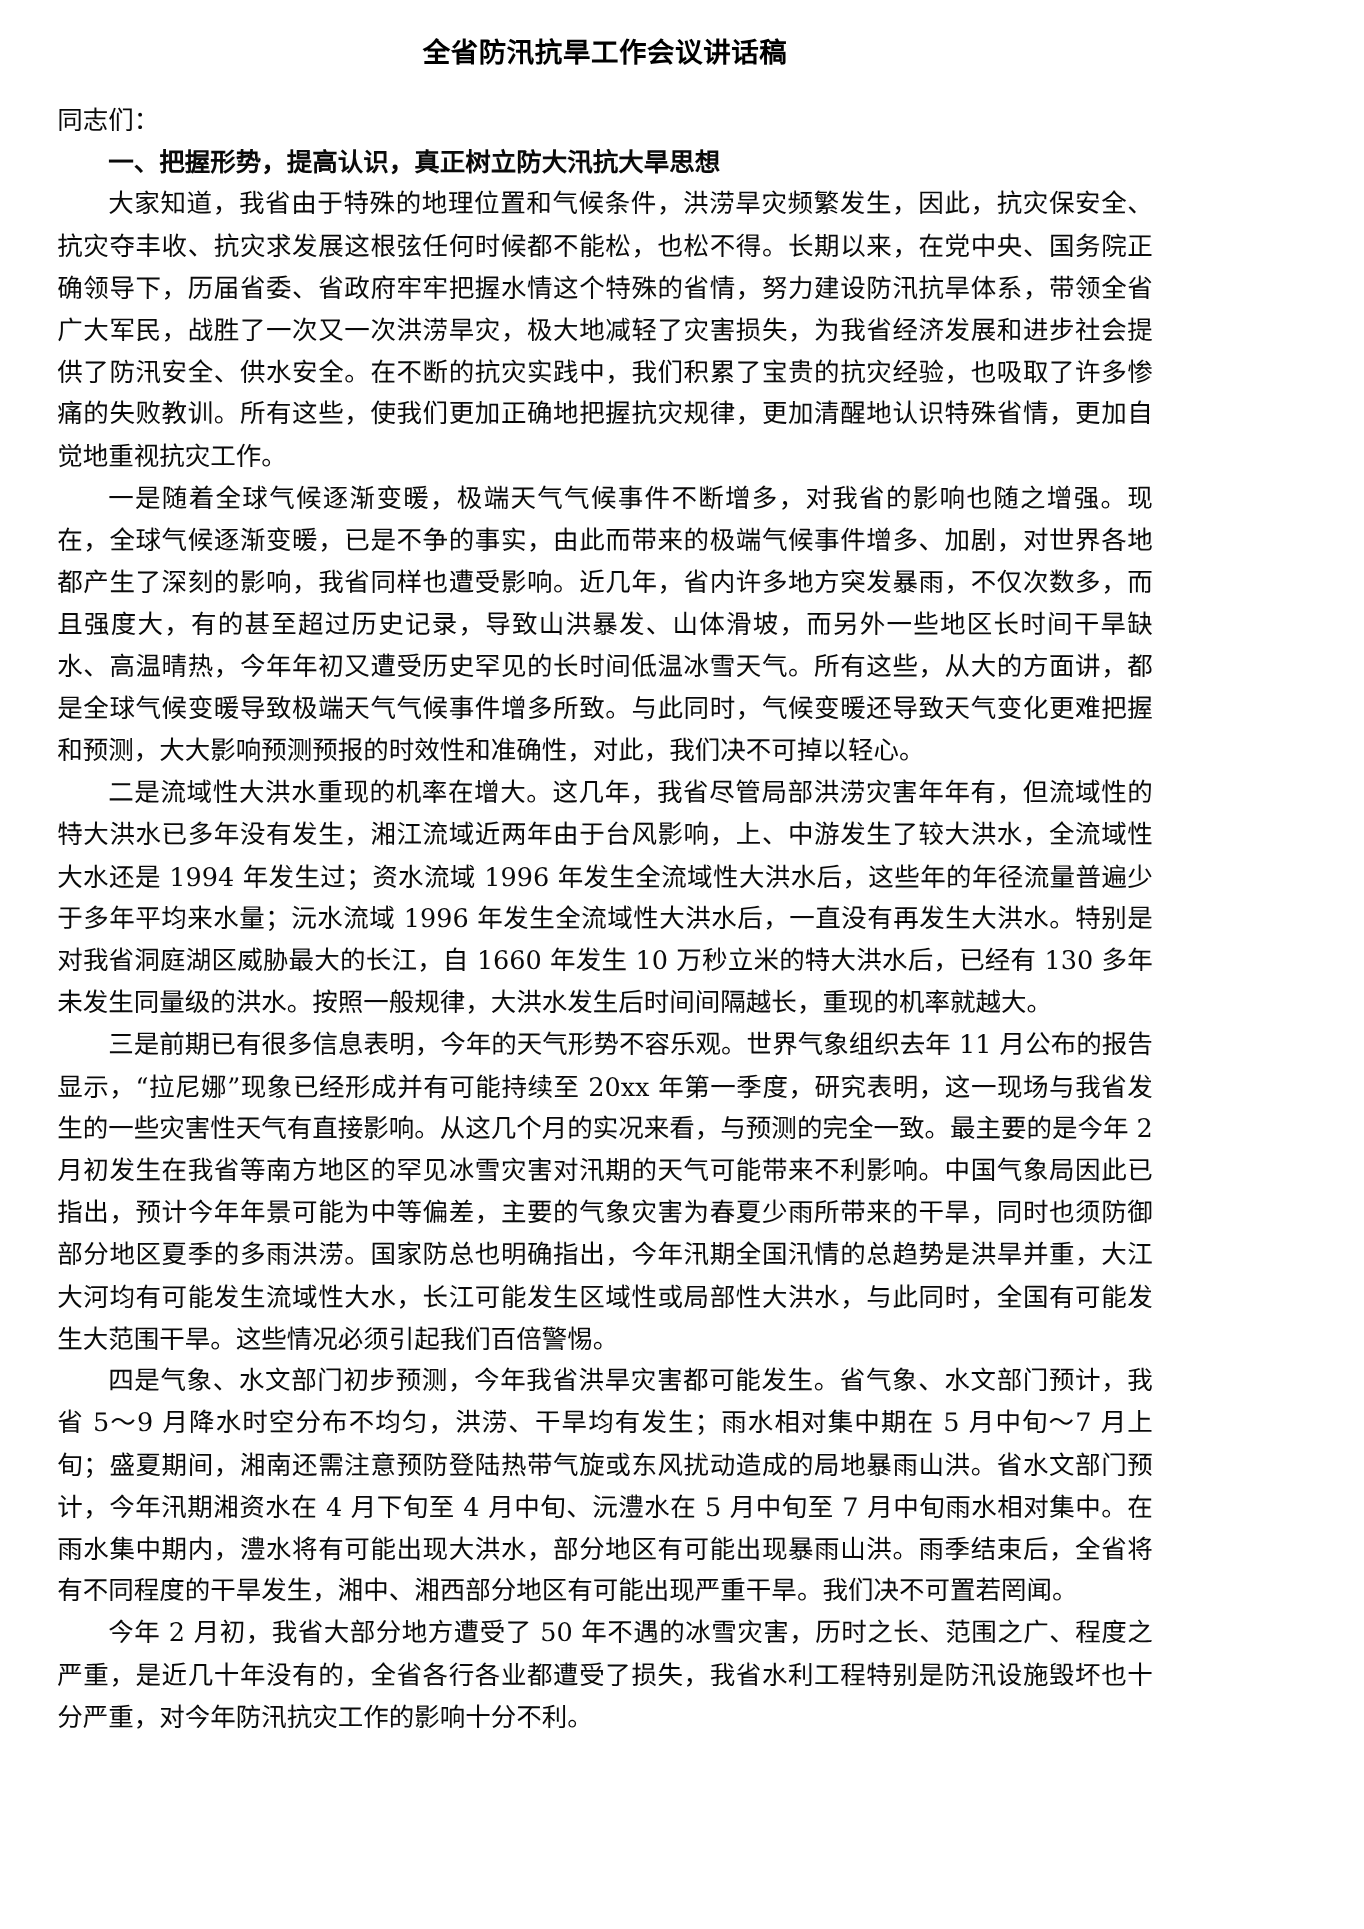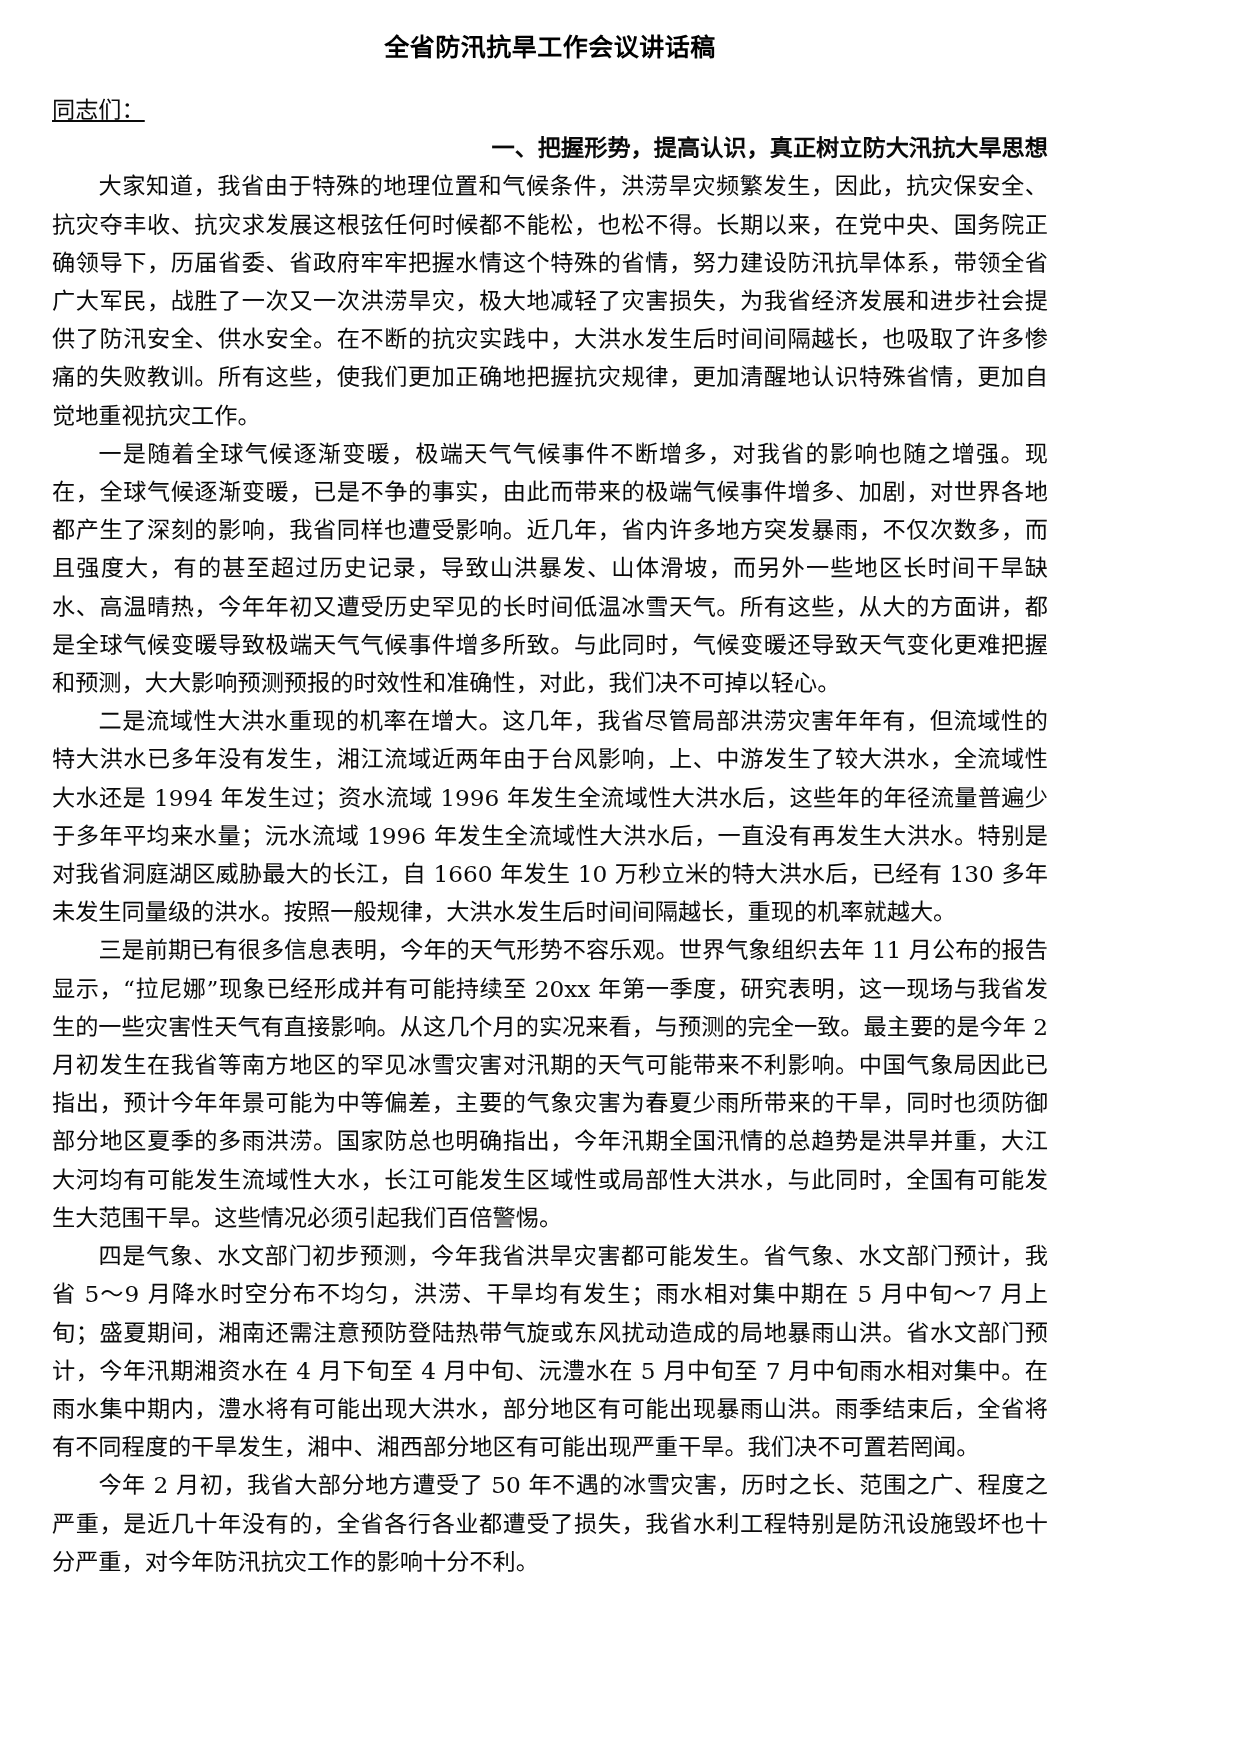--- a/index.html
+++ b/index.html
@@ -44,49 +44,48 @@
     margin: 0;
     text-indent: 2em;
     text-align: justify;
     text-justify: inter-ideograph;
   }
   p.noindent {
     margin: 0;
     text-indent: 0;
     text-align: justify;
     text-justify: inter-ideograph;
-    text-decoration: underline;
   }
   p.heading1 {
     margin: 0;
     text-indent: 2em;
     font-family: "DejaVu Sans", "Liberation Sans", sans-serif;
     font-weight: bold;
-    text-align: right;
+    text-align: left;
   }
   p.heading2 {
     margin: 0;
     text-indent: 2em;
     text-align: justify;
     text-justify: inter-ideograph;
   }
 </style>
 </head>
 <body>
 
 <div class="page">
 
   <h1 class="doc-title">全省防汛抗旱工作会议讲话稿</h1>
 
   <div class="body-col">
     <p class="noindent">同志们：</p>
 
     <div id="blocks-container">
         <p class="heading1">一、把握形势，提高认识，真正树立防大汛抗大旱思想</p>
-        <p class="para">大家知道，我省由于特殊的地理位置和气候条件，洪涝旱灾频繁发生，因此，抗灾保安全、抗灾夺丰收、抗灾求发展这根弦任何时候都不能松，也松不得。长期以来，在党中央、国务院正确领导下，历届省委、省政府牢牢把握水情这个特殊的省情，努力建设防汛抗旱体系，带领全省广大军民，战胜了一次又一次洪涝旱灾，极大地减轻了灾害损失，为我省经济发展和进步社会提供了防汛安全、供水安全。在不断的抗灾实践中，大洪水发生后时间间隔越长，也吸取了许多惨痛的失败教训。所有这些，使我们更加正确地把握抗灾规律，更加清醒地认识特殊省情，更加自觉地重视抗灾工作。</p>
+        <p class="para">大家知道，我省由于特殊的地理位置和气候条件，洪涝旱灾频繁发生，因此，抗灾保安全、抗灾夺丰收、抗灾求发展这根弦任何时候都不能松，也松不得。长期以来，在党中央、国务院正确领导下，历届省委、省政府牢牢把握水情这个特殊的省情，努力建设防汛抗旱体系，带领全省广大军民，战胜了一次又一次洪涝旱灾，极大地减轻了灾害损失，为我省经济发展和进步社会提供了防汛安全、供水安全。在不断的抗灾实践中，我们积累了宝贵的抗灾经验，也吸取了许多惨痛的失败教训。所有这些，使我们更加正确地把握抗灾规律，更加清醒地认识特殊省情，更加自觉地重视抗灾工作。</p>
         <p class="para">一是随着全球气候逐渐变暖，极端天气气候事件不断增多，对我省的影响也随之增强。现在，全球气候逐渐变暖，已是不争的事实，由此而带来的极端气候事件增多、加剧，对世界各地都产生了深刻的影响，我省同样也遭受影响。近几年，省内许多地方突发暴雨，不仅次数多，而且强度大，有的甚至超过历史记录，导致山洪暴发、山体滑坡，而另外一些地区长时间干旱缺水、高温晴热，今年年初又遭受历史罕见的长时间低温冰雪天气。所有这些，从大的方面讲，都是全球气候变暖导致极端天气气候事件增多所致。与此同时，气候变暖还导致天气变化更难把握和预测，大大影响预测预报的时效性和准确性，对此，我们决不可掉以轻心。</p>
         <p class="para">二是流域性大洪水重现的机率在增大。这几年，我省尽管局部洪涝灾害年年有，但流域性的特大洪水已多年没有发生，湘江流域近两年由于台风影响，上、中游发生了较大洪水，全流域性大水还是 1994 年发生过；资水流域 1996 年发生全流域性大洪水后，这些年的年径流量普遍少于多年平均来水量；沅水流域 1996 年发生全流域性大洪水后，一直没有再发生大洪水。特别是对我省洞庭湖区威胁最大的长江，自 1660 年发生 10 万秒立米的特大洪水后，已经有 130 多年未发生同量级的洪水。按照一般规律，大洪水发生后时间间隔越长，重现的机率就越大。</p>
         <p class="para">三是前期已有很多信息表明，今年的天气形势不容乐观。世界气象组织去年 11 月公布的报告显示，“拉尼娜”现象已经形成并有可能持续至 20xx 年第一季度，研究表明，这一现场与我省发生的一些灾害性天气有直接影响。从这几个月的实况来看，与预测的完全一致。最主要的是今年 2 月初发生在我省等南方地区的罕见冰雪灾害对汛期的天气可能带来不利影响。中国气象局因此已指出，预计今年年景可能为中等偏差，主要的气象灾害为春夏少雨所带来的干旱，同时也须防御部分地区夏季的多雨洪涝。国家防总也明确指出，今年汛期全国汛情的总趋势是洪旱并重，大江大河均有可能发生流域性大水，长江可能发生区域性或局部性大洪水，与此同时，全国有可能发生大范围干旱。这些情况必须引起我们百倍警惕。</p>
         <p class="para">四是气象、水文部门初步预测，今年我省洪旱灾害都可能发生。省气象、水文部门预计，我省 5～9 月降水时空分布不均匀，洪涝、干旱均有发生；雨水相对集中期在 5 月中旬～7 月上旬；盛夏期间，湘南还需注意预防登陆热带气旋或东风扰动造成的局地暴雨山洪。省水文部门预计，今年汛期湘资水在 4 月下旬至 4 月中旬、沅澧水在 5 月中旬至 7 月中旬雨水相对集中。在雨水集中期内，澧水将有可能出现大洪水，部分地区有可能出现暴雨山洪。雨季结束后，全省将有不同程度的干旱发生，湘中、湘西部分地区有可能出现严重干旱。我们决不可置若罔闻。</p>
         <p class="para">今年 2 月初，我省大部分地方遭受了 50 年不遇的冰雪灾害，历时之长、范围之广、程度之严重，是近几十年没有的，全省各行各业都遭受了损失，我省水利工程特别是防汛设施毁坏也十分严重，对今年防汛抗灾工作的影响十分不利。</p>
       </div>
   </div>
 
 </div>
 

